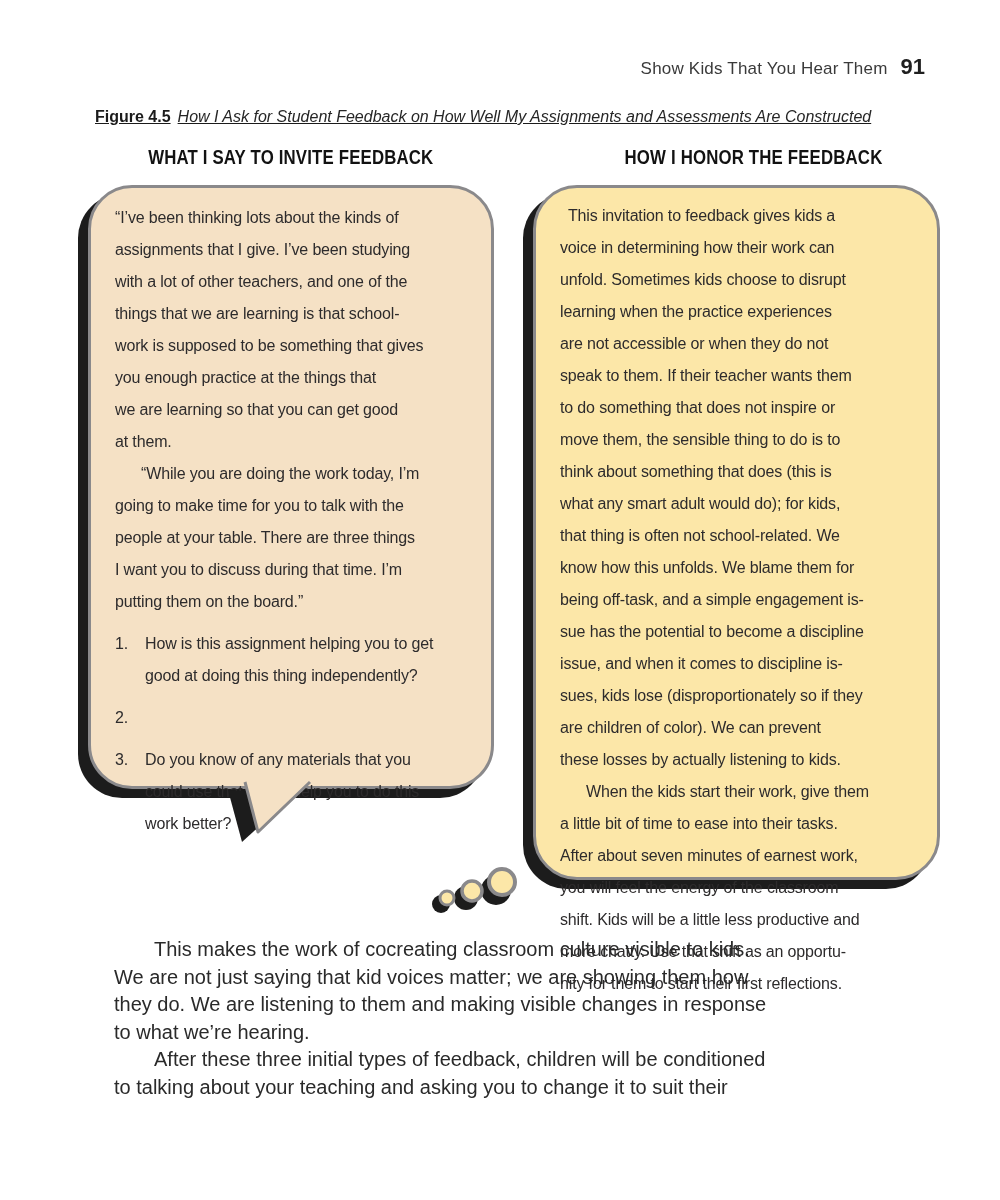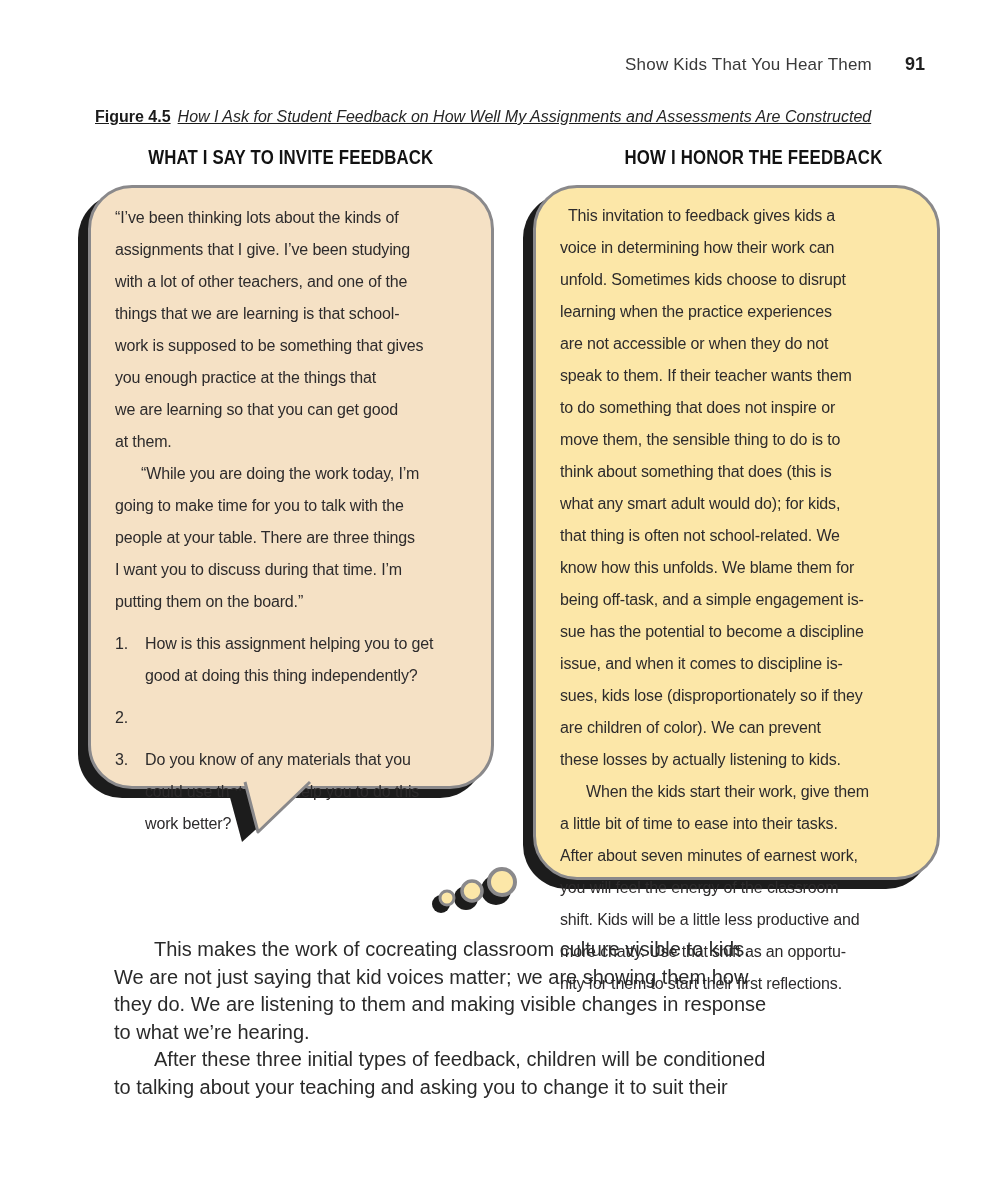--- a/index.html
+++ b/index.html
@@ -1,22 +1,22 @@
 <!DOCTYPE html>
 <html><head>
 <meta charset="utf-8">
 <style>
   html,body{margin:0;padding:0;background:#ffffff;}
   .page{position:relative;width:1000px;height:1200px;background:#ffffff;overflow:hidden;
         font-family:"Liberation Sans",sans-serif;}
 
   
-  .running-head{position:absolute;top:54px;right:75px;display:flex;align-items:baseline;gap:22px;}
+  .running-head{position:absolute;top:54px;right:75px;display:flex;align-items:baseline;gap:13px;}
   .running-title{font-size:17px;color:#3a3a3a;letter-spacing:.2px;}
-  .pagenum{font-size:18px;font-weight:bold;color:#1f1f1f;margin-left:11px;}
+  .pagenum{font-size:22px;font-weight:bold;color:#1f1f1f;}
 
   
   .fig-caption{position:absolute;top:108px;left:95px;width:840px;font-size:16px;color:#1b1b1b;text-decoration:underline;}
   .fig-label{font-weight:bold;margin-right:7px;}
   .fig-text{font-style:italic;color:#262626;}
 
   
   .col-head{position:absolute;top:146px;text-align:center;font-weight:bold;font-size:20px;
             color:#121212;letter-spacing:.2px;text-decoration:underline;}
   .col-head .squeeze{display:inline-block;transform:scaleX(.84);transform-origin:50% 50%;white-space:nowrap;}

